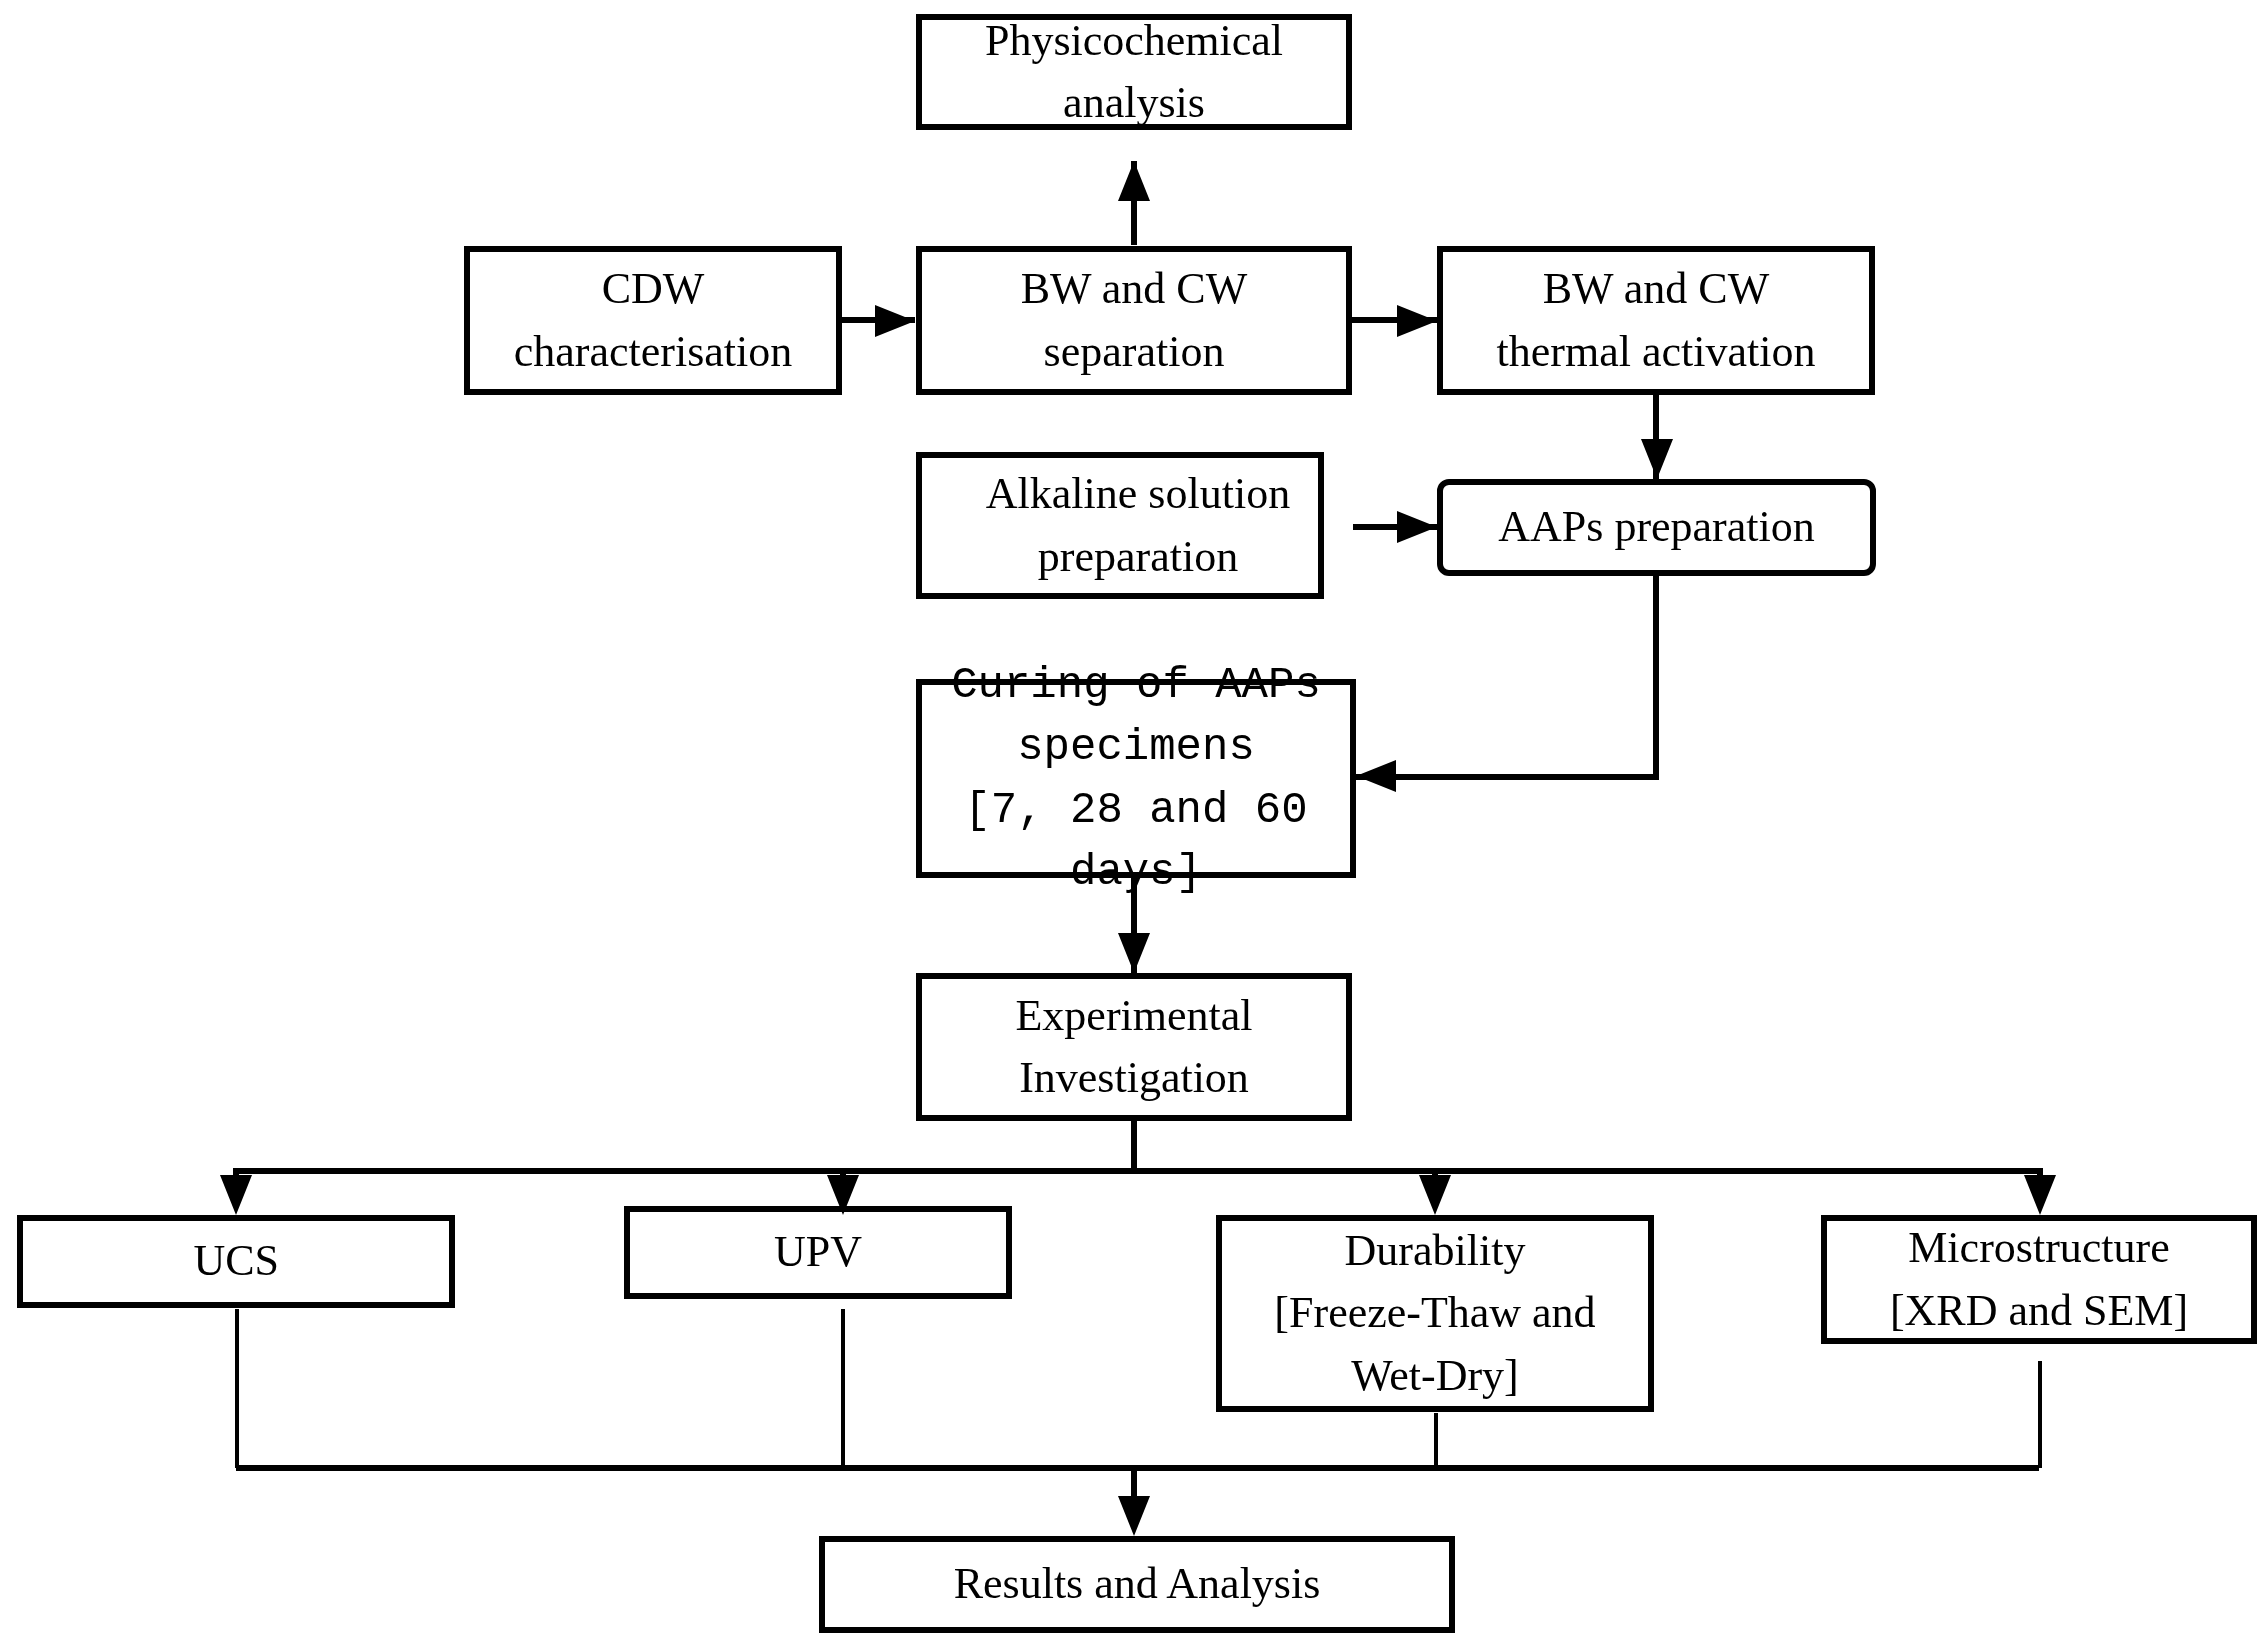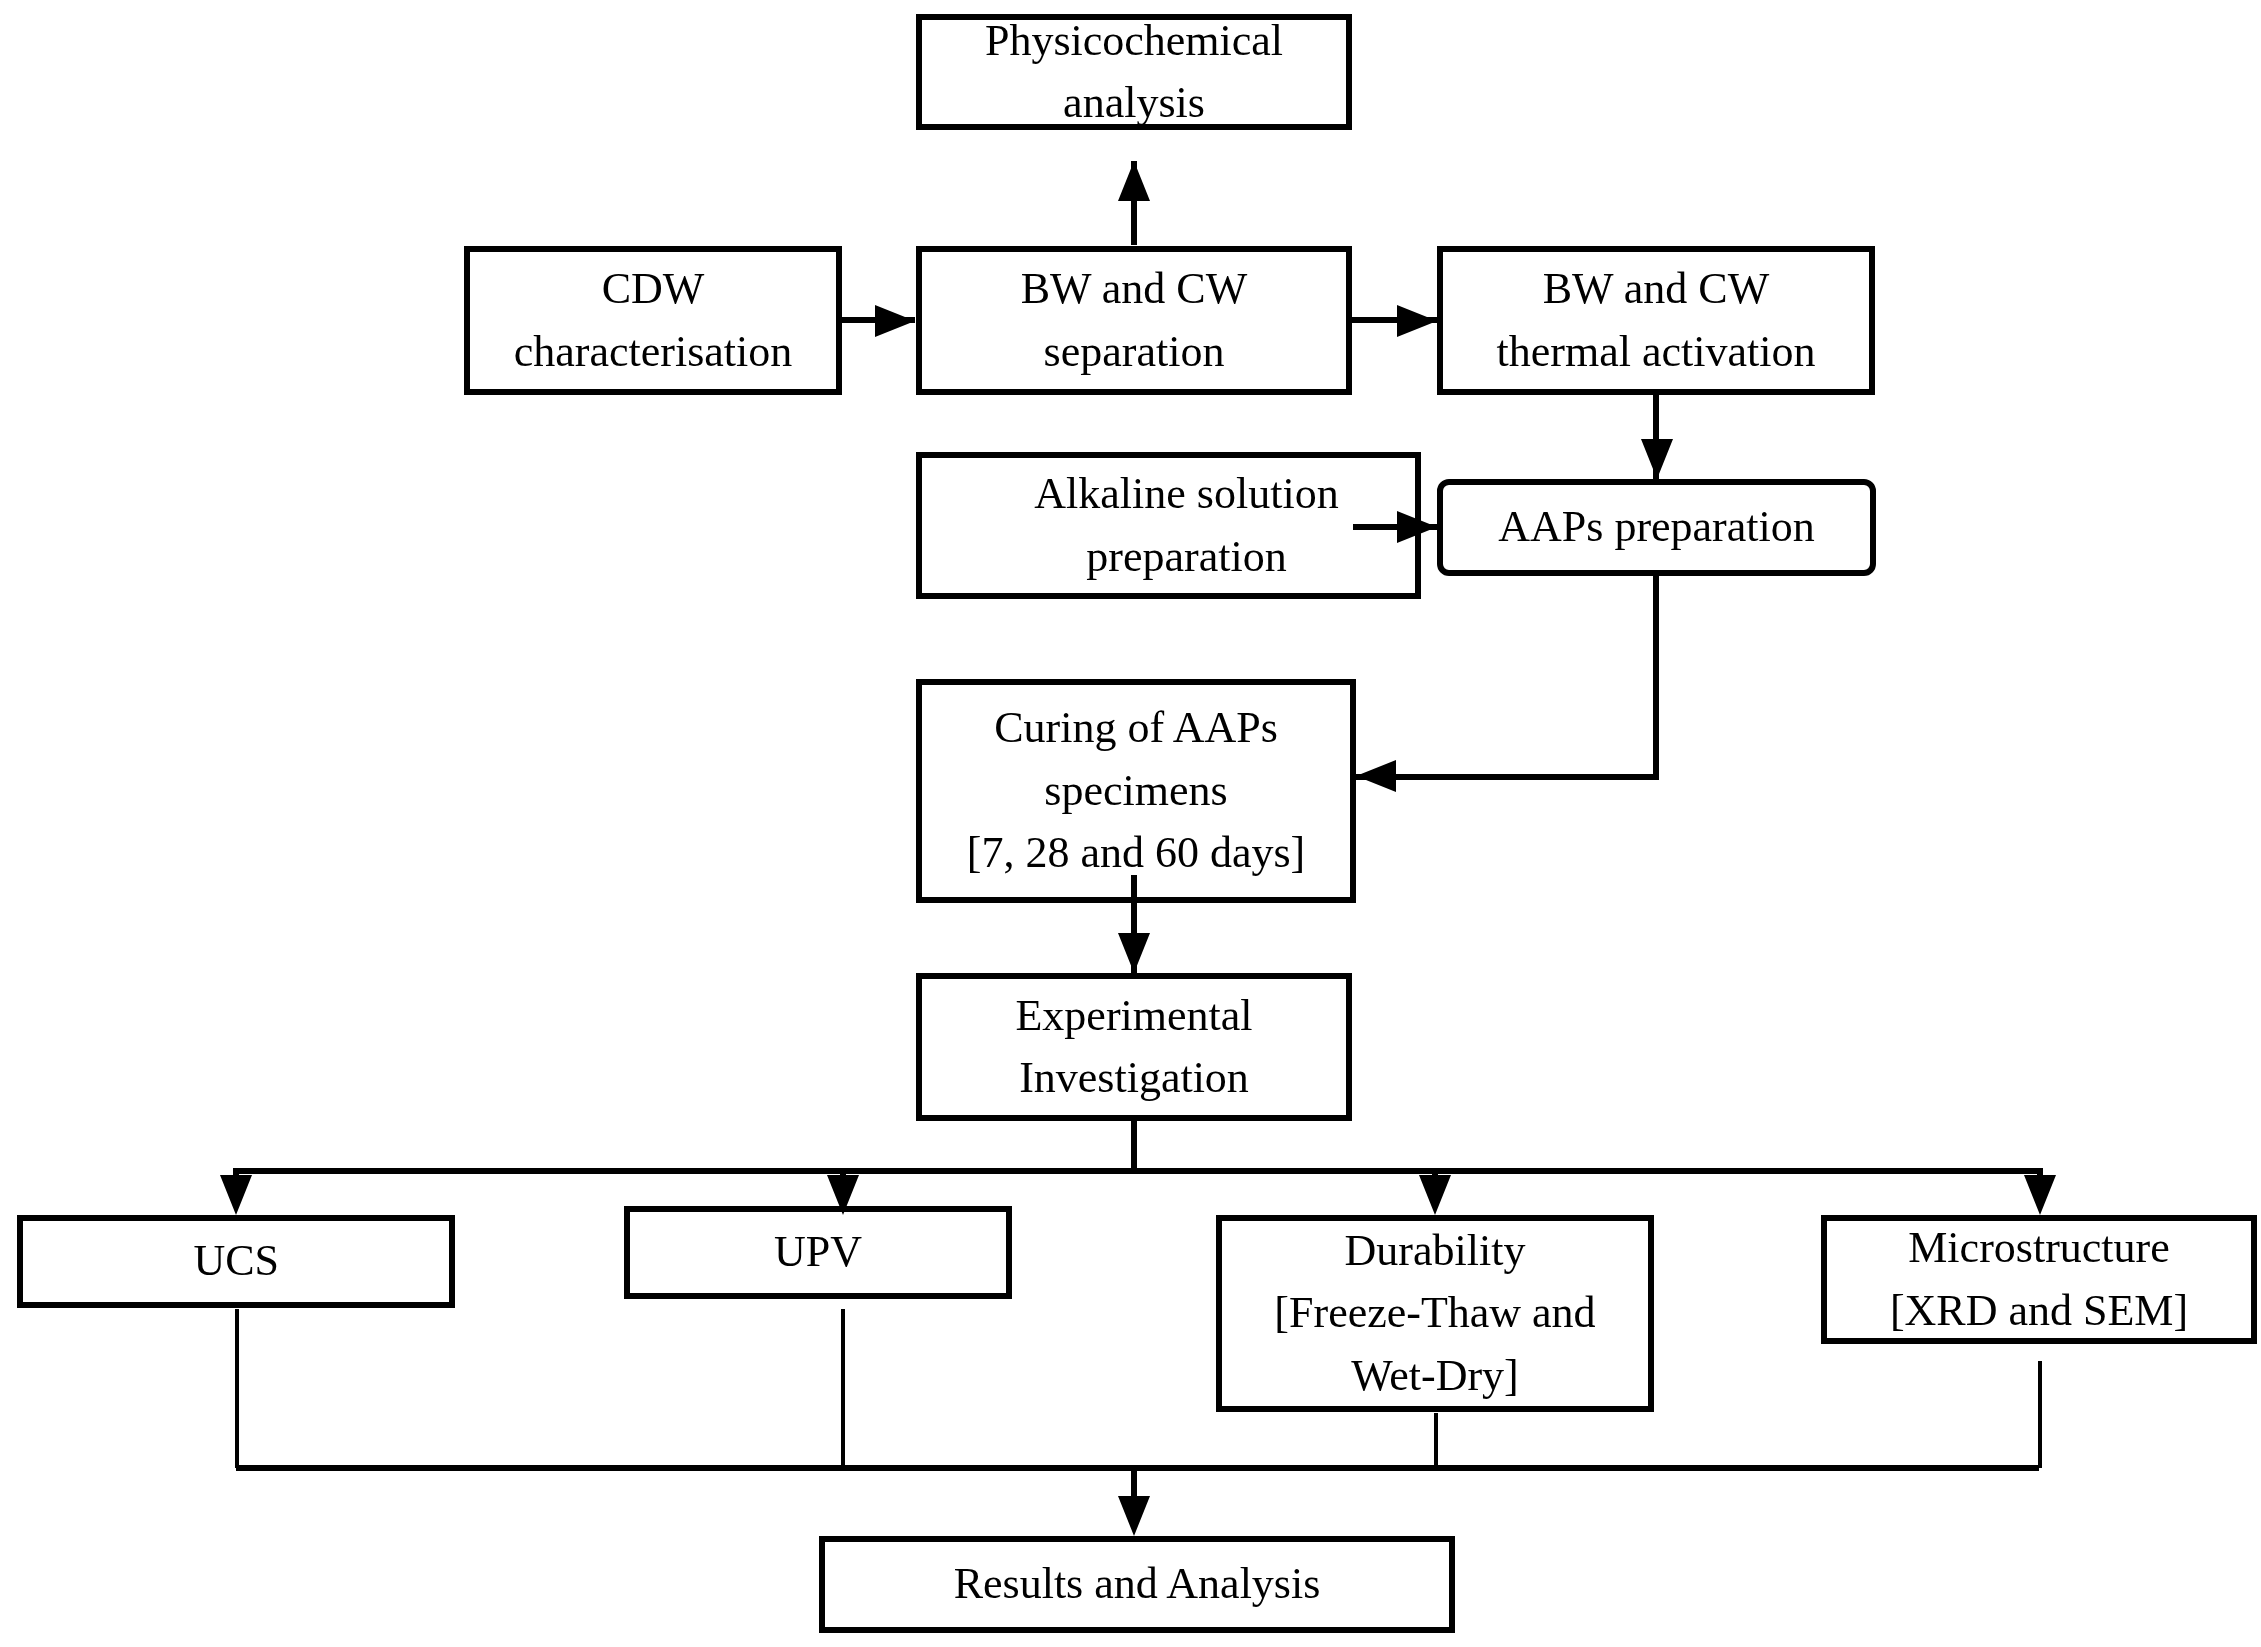--- a/index.html
+++ b/index.html
@@ -32,23 +32,23 @@
   .ah-right { border-top: 16px solid transparent; border-bottom: 16px solid transparent; border-left: 40px solid #000; }
   .ah-left  { border-top: 16px solid transparent; border-bottom: 16px solid transparent; border-right: 40px solid #000; }
   .ah-up    { border-left: 16px solid transparent; border-right: 16px solid transparent; border-bottom: 40px solid #000; }
   .ah-down  { border-left: 16px solid transparent; border-right: 16px solid transparent; border-top: 40px solid #000; }
 
   
   #n-physicochemical { left: 916px; top: 14px;   width: 436px; height: 116px; }
   #n-cdw            { left: 464px;  top: 246px;  width: 378px; height: 149px; }
   #n-separation     { left: 916px; top: 246px;  width: 436px; height: 149px; }
   #n-thermal        { left: 1437px; top: 246px;  width: 438px; height: 149px; }
-  #n-alkaline       { left: 916px; top: 452px;  width: 505px; height: 147px; padding-left: 36px; }
+  #n-alkaline       { left: 916px; top: 452px;  width: 408px; height: 147px; padding-left: 36px; }
   #n-aaps           { left: 1437px; top: 479px;  width: 439px; height: 97px; border-radius: 12px; }
-  #n-curing         { left: 916px; top: 679px;  width: 440px; height: 224px; }
+  #n-curing         { left: 916px; top: 679px;  width: 440px; height: 199px; font-family: Liberation Mono, monospace; }
   #n-experimental   { left: 916px; top: 973px; width: 436px; height: 148px; }
   #n-ucs            { left: 17.3px;   top: 1215px; width: 438px; height: 93px; }
   #n-upv            { left: 624px;  top: 1206px; width: 388px; height: 93px; }
   #n-durability     { left: 1216px; top: 1215px; width: 438px; height: 197px; }
   #n-microstructure { left: 1821px; top: 1215px; width: 436px; height: 129px; }
   #n-results        { left: 819px; top: 1536px; width: 636px; height: 97px; }
 
   
   #l-cdw-sep        { left: 839px; top: 317px;  width: 76px; height: 5.5px; }
   #l-sep-phys       { left: 1131px; top: 161px;  width: 5.5px;   height: 84px; }

